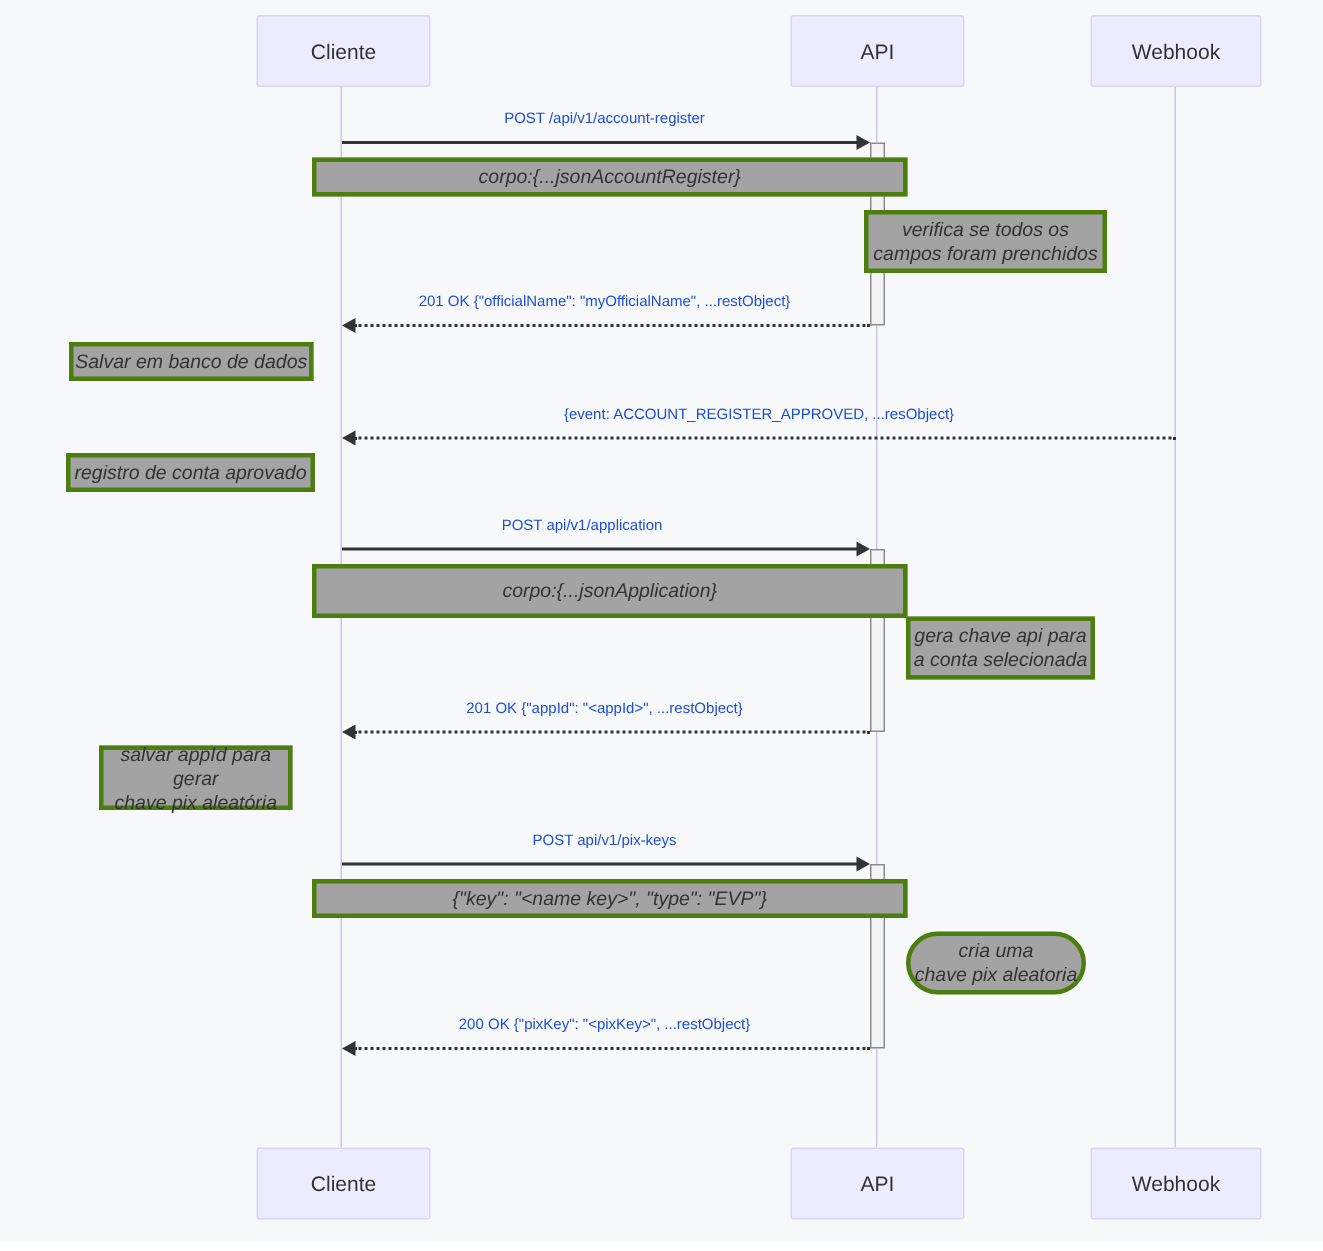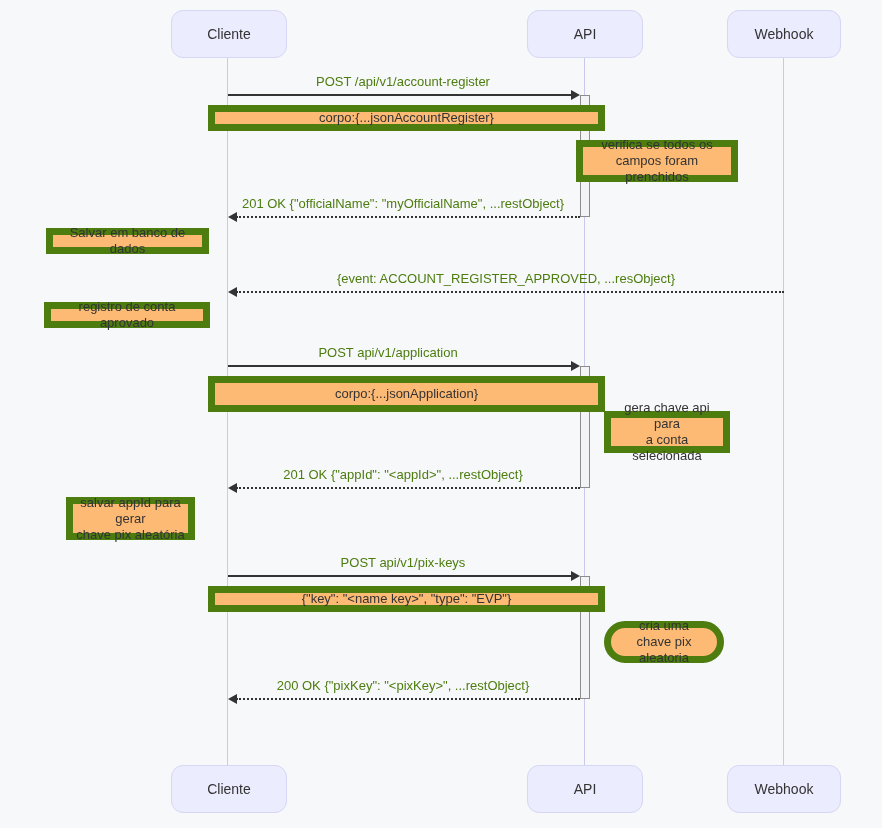--- a/index.html
+++ b/index.html
@@ -14,21 +14,21 @@
     height: 828px;
     background: #f7f8fa;
     overflow: hidden;
     color: #333;
   }
   .actor {
     position: absolute;
     height: 48px;
     background: #ECECFF;
     border: 1px solid #d6d6f5;
-    border-radius: 12px;
+    border-radius: 2px;
     display: flex;
     align-items: center;
     justify-content: center;
     font-size: 14px;
     color: #333;
     z-index: 5;
     box-sizing: border-box;
   }
   .lifeline {
     position: absolute;
@@ -42,23 +42,23 @@
     position: absolute;
     width: 10px;
     background: #f4f4f4;
     border: 1px solid #8c8c8c;
     box-sizing: border-box;
     z-index: 2;
   }
   .msg-label {
     position: absolute;
     transform: translateX(-50%);
-    font-size: 13px;
+    font-size: 10px;
     white-space: nowrap;
-    color: #4d7c0f;
+    color: #1d4ed8;
     z-index: 3;
   }
   .msg-line {
     position: absolute;
     height: 0;
     z-index: 3;
   }
   .msg-line.solid  { border-top: 2px solid #333; }
   .msg-line.dashed { border-top: 2px dotted #333; }
   .arrowhead {
@@ -66,32 +66,33 @@
     width: 0;
     height: 0;
     border-top: 5px solid transparent;
     border-bottom: 5px solid transparent;
     z-index: 3;
   }
   .arrowhead.right { border-left: 9px solid #333; }
   .arrowhead.left  { border-right: 9px solid #333; }
   .note {
     position: absolute;
-    background: #fdba74;
-    border: 7px solid #4d7c0f;
+    background: #a3a3a3;
+    border: 3px solid #4d7c0f;
     box-sizing: border-box;
     display: flex;
     align-items: center;
     justify-content: center;
     text-align: center;
     font-size: 13px;
     line-height: 16px;
     color: #333;
     white-space: pre-line;
     z-index: 4;
+    font-style: italic;
   }
 </style>
 </head>
 <body>
 
 <div class="diagram">
 
   <div class="lifeline" style="left:227px;"></div>
   <div class="lifeline" style="left:584px;"></div>
   <div class="lifeline" style="left:783px;"></div>

